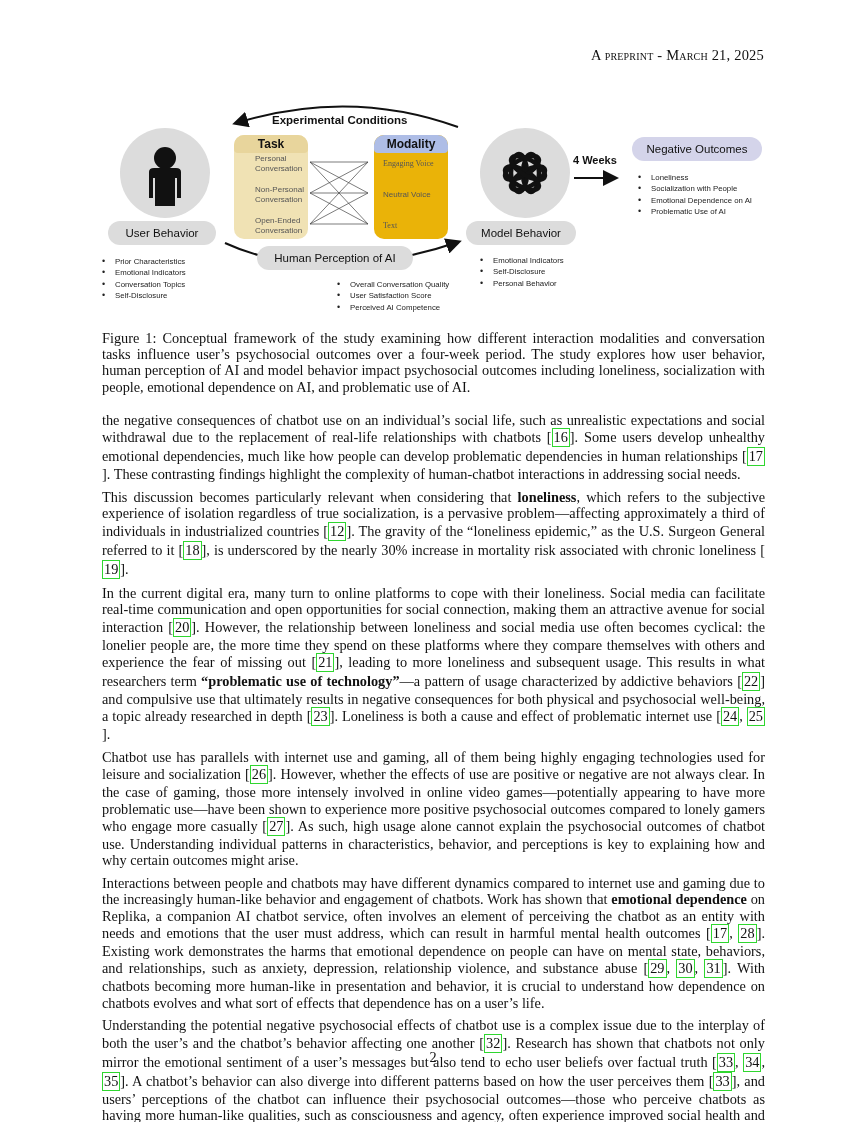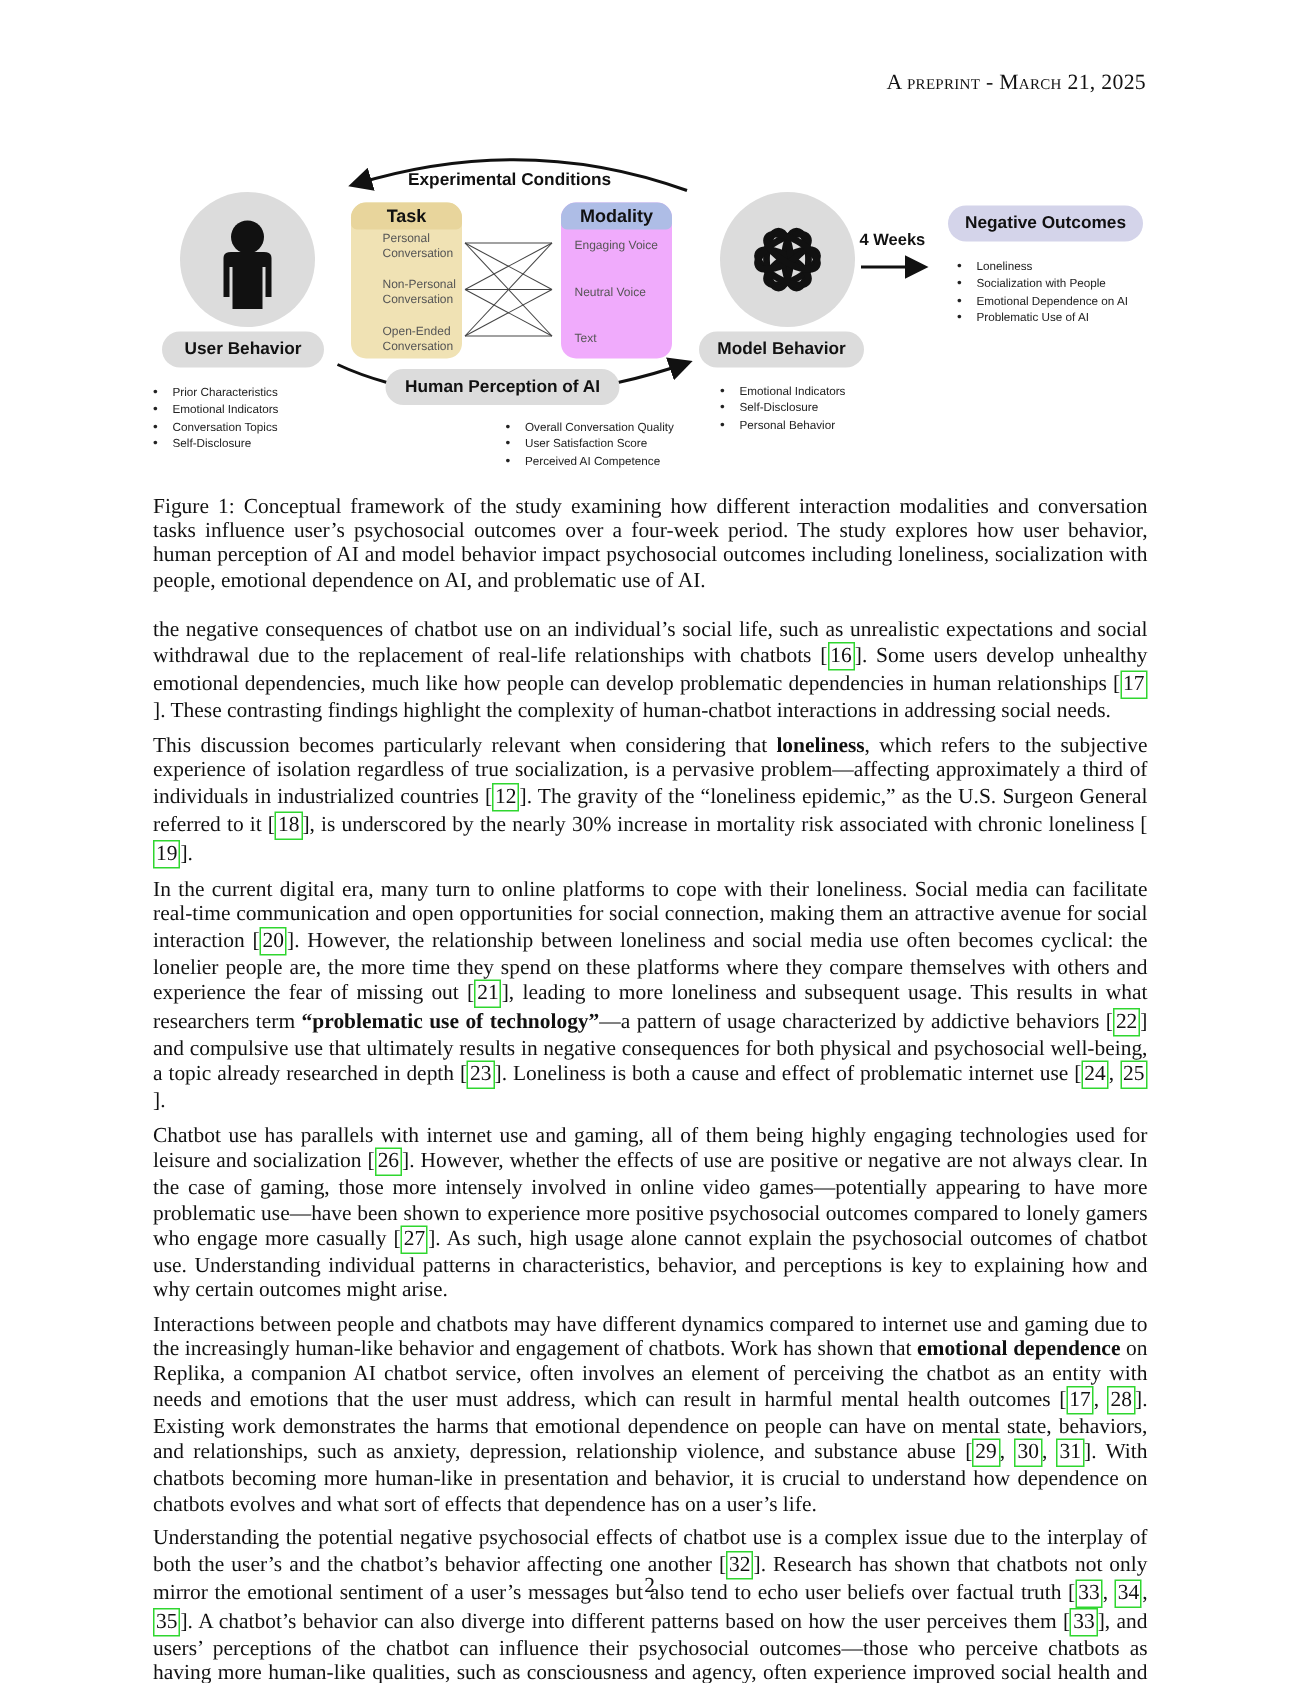--- a/index.html
+++ b/index.html
@@ -6,21 +6,21 @@
   body { width: 866px; height: 1122px; position: relative; overflow: hidden;
          font-family: "Liberation Serif", "DejaVu Serif", serif; color: #111; }
   .header { position: absolute; right: 102px; top: 47px; font-size: 14.5px; letter-spacing: 0.2px; }
   .header .sc { font-variant: small-caps; }
 
   
   .figure { position: absolute; left: 100px; top: 100px; width: 670px; height: 220px;
             font-family: "Liberation Sans", "DejaVu Sans", sans-serif; }
   .fig-svg { position: absolute; left: 0; top: 0; }
   .circle { position: absolute; border-radius: 50%; background: #dcdcdc; }
-  .pill { position: absolute; background: #dcdcdc; border-radius: 14px; font-weight: bold;
+  .pill { position: absolute; background: #dcdcdc; border-radius: 14px; font-weight: normal;
           font-size: 11.5px; text-align: center; line-height: 24px; color: #111; }
   .box { position: absolute; border-radius: 10px; }
   .box-head { border-radius: 10px 10px 4px 4px; text-align: center; font-weight: bold; font-size: 12px; line-height: 18px; color:#111;}
   .box-item { font-size: 8px; color: #555; line-height: 10px; position: absolute; left: 9px; margin-left: 12px; }
   .mod-item { font-size: 8px; color: #555; line-height: 10px; position: absolute; left: 9px; }
   .bullets { position: absolute; list-style: none; margin: 0; padding: 0; font-size: 7.8px; color: #222; line-height: 10.3px; }
   .bullets li::before { content: "•"; display: inline-block; width: 13px; font-size: 9px; }
   .label-bold { position: absolute; font-weight: bold; font-size: 11px; color: #111; }
 
   .caption { position: absolute; left: 102px; top: 330px; width: 663px; font-size: 14.3px; line-height: 16.2px; text-align: justify; }
@@ -76,25 +76,25 @@
     <li>Self-Disclosure</li>
   </ul>
 
   <div class="box" style="left:134px; top:35px; width:74px; height:104px; background:#f0e2b4;">
     <div class="box-head" style="background:#e8d59c;">Task</div>
     <div class="box-item" style="top:19px; width:62px;">Personal Conversation</div>
     <div class="box-item" style="top:50px; width:62px;">Non-Personal Conversation</div>
     <div class="box-item" style="top:81px; width:62px;">Open-Ended Conversation</div>
   </div>
 
-  <div class="box" style="left:274px; top:35px; width:74px; height:104px; background:#f0abfc;">
+  <div class="box" style="left:274px; top:35px; width:74px; height:104px; background:#eab308;">
     <div class="box-head" style="background:#aebde6;">Modality</div>
-    <div class="mod-item" style="top:24px;">Engaging Voice</div>
+    <div class="mod-item" style="top:24px;font-family:Liberation Serif, serif;">Engaging Voice</div>
     <div class="mod-item" style="top:55px;">Neutral Voice</div>
-    <div class="mod-item" style="top:86px;">Text</div>
+    <div class="mod-item" style="top:86px;font-family:Liberation Serif, serif;">Text</div>
   </div>
 
   <div class="pill" style="left:157px; top:146px; width:156px;">Human Perception of AI</div>
   <ul class="bullets" style="left:237px; top:179px;">
     <li>Overall Conversation Quality</li>
     <li>User Satisfaction Score</li>
     <li>Perceived AI Competence</li>
   </ul>
 
   <div class="circle" style="left:380px; top:28px; width:90px; height:90px;">

